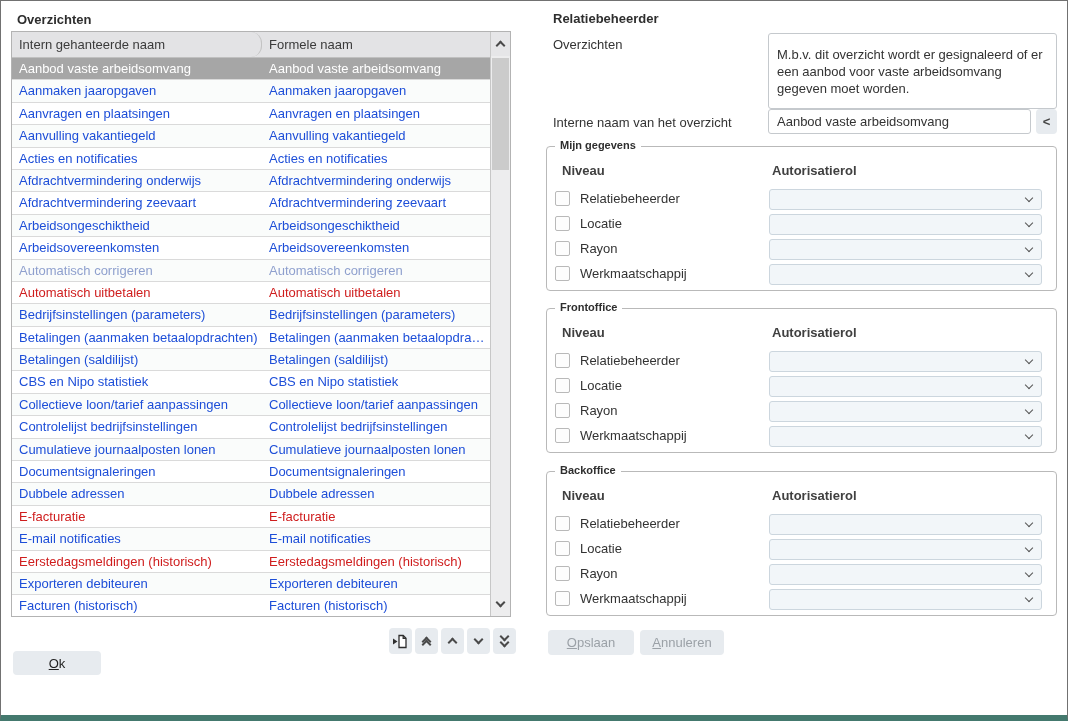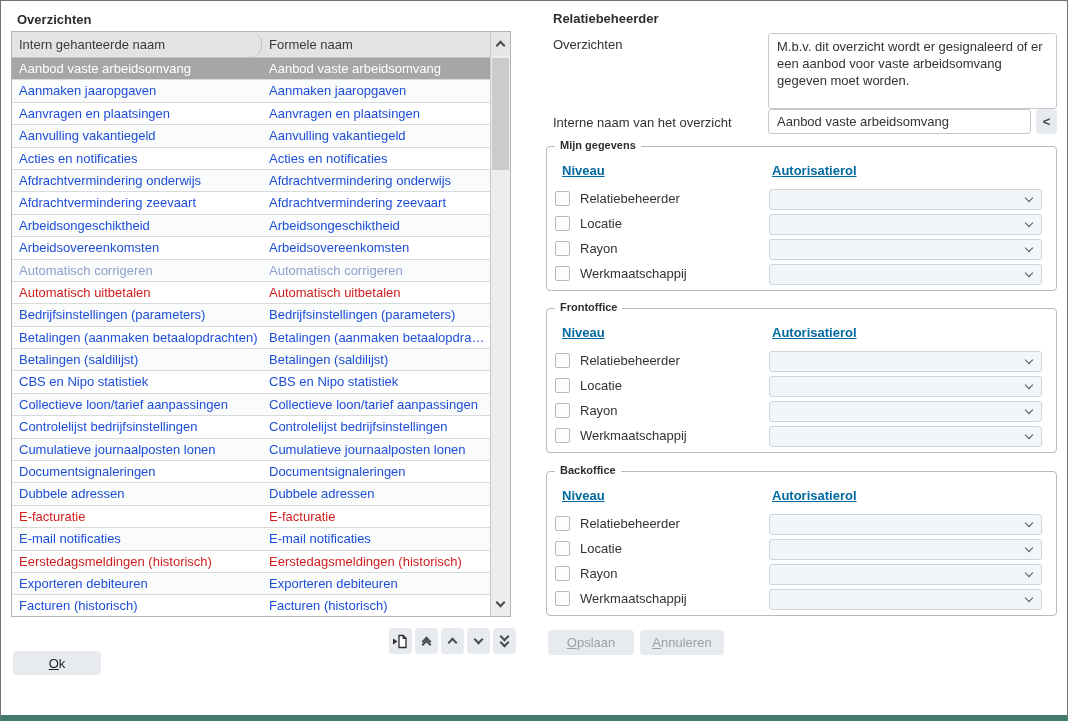--- a/index.html
+++ b/index.html
@@ -61,28 +61,28 @@
   .toolbar{position:absolute;left:388px;top:627px;display:flex;gap:3px;}
   .tbtn{width:23px;height:26px;background:var(--c-btn);border:none;border-radius:4px;
     display:flex;align-items:center;justify-content:center;cursor:pointer;}
   .btn{position:absolute;background:var(--c-btn);border:none;border-radius:4px;
     font-size:13px;color:#222;cursor:pointer;}
   .btn:disabled{color:#9ba1a7;cursor:default;}
   .btn u{text-decoration:underline;}
 
   
   .textarea{position:absolute;left:767px;top:32px;width:289px;height:76px;border:1px solid #c5c9cd;
-    border-radius:3px;padding:4px 8px;line-height:1.32;color:#333;overflow:hidden;background:#fff;}
+    border-radius:3px;padding:12px 8px;line-height:1.32;color:#333;overflow:hidden;background:#fff;}
   .input{position:absolute;left:767px;top:108px;width:263px;height:25px;border:1px solid #c5c9cd;
     border-radius:3px;padding:0 8px;font-size:13px;color:#333;background:#fff;}
   .lookup{left:1035px;top:108px;width:21px;height:25px;font-weight:bold;color:#444;}
 
   .groupbox{position:absolute;left:545px;width:511px;height:145px;border:1px solid #b9b9b9;border-radius:4px;}
   .legend{position:absolute;top:-8px;left:8px;background:#fff;padding:0 5px;font-weight:bold;color:#2e2e2e;font-size:11px;}
-  .ghead{position:absolute;top:16px;font-weight:bold;color:#0369a1;text-decoration:underline;}
+  .ghead{position:absolute;top:16px;font-weight:bold;color:#404040;}
   .ghead.niveau{left:15px;}
   .ghead.rol{left:225px;}
   .grow{position:absolute;left:0;right:0;height:22px;}
   .checkbox{position:absolute;left:8px;top:2px;width:15px;height:15px;background:#fdfdfd;
     border:1px solid #b9b9b9;border-radius:2px;cursor:pointer;}
   .glabel{position:absolute;left:33px;top:2px;color:#333;}
   .dropdown{position:absolute;left:222px;right:14px;top:0;height:21px;background:#f2f6f9;
     border:1px solid #ccd6de;border-radius:3px;cursor:pointer;display:flex;align-items:center;
     justify-content:flex-end;padding-right:9px;color:#333;}
 </style>

